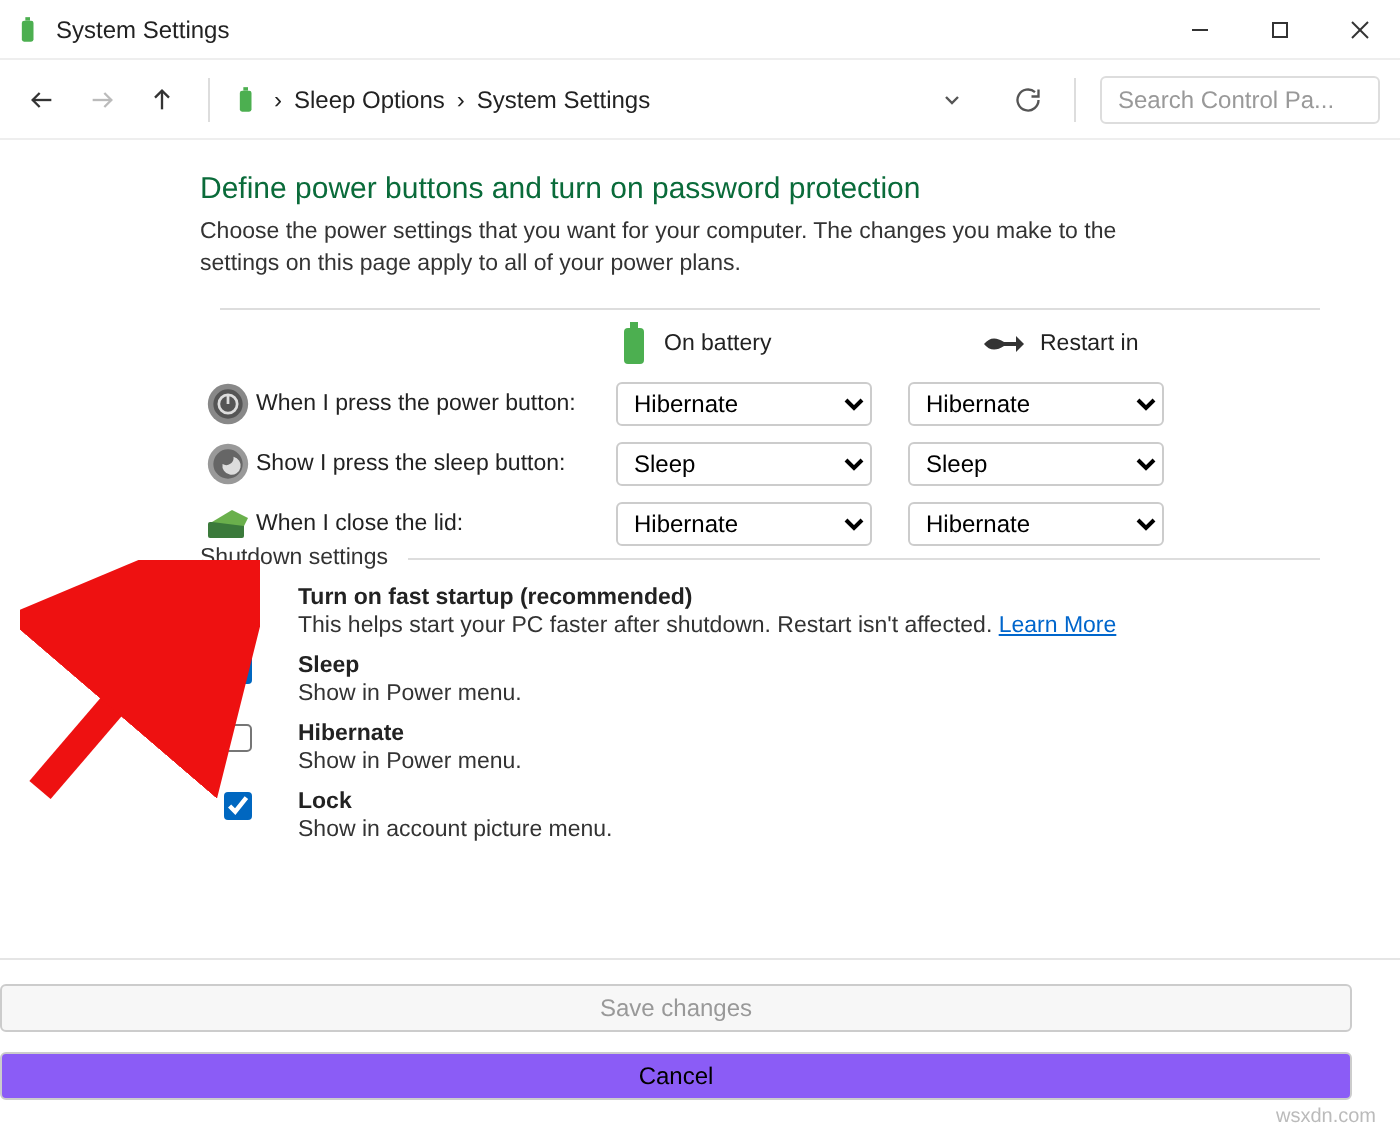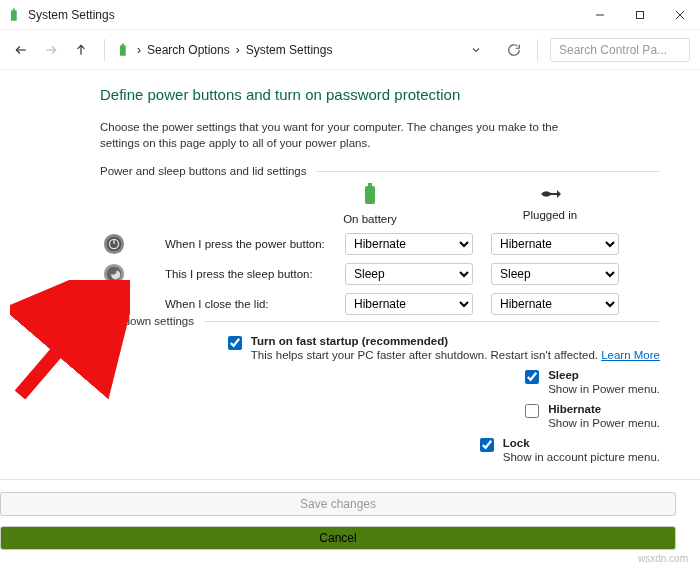--- a/index.html
+++ b/index.html
@@ -12,41 +12,41 @@
   .navbtn { width: 22px; height: 22px; display:flex; align-items:center; justify-content:center; color:#555; }
   .navbtn.disabled { color: #bbb; }
   .navbtn svg { display:block; }
   .vsep { width:1px; height:22px; background:#ddd; margin: 0 4px; }
   .bc-trail { display:flex; align-items:center; gap:6px; flex:1; min-width:200px; }
   .refresh { margin-left:8px; }
   .searchbox { width: 140px; display:flex; align-items:flex-end; gap:6px; border:1px solid #ddd; border-radius:3px; padding:3px 6px; color:#888; }
   .searchbox input { border:none; outline:none; width:100%; font-size:12px; color:#333; }
   .searchbox input::placeholder { color:#999; }
   .content { padding: 16px 40px 0 100px; position:relative; }
-  h1.heading { color:#0a6b3a; font-weight:400; font-size:15px; margin:0 0 16px 0; }
+  h1.heading { color:#0a6b3a; font-weight:400; font-size:15px; margin:0 0 5px 0; }
   .subtext { font-size:11.5px; color:#333; line-height:1.4; max-width:500px; }
   .section-label { font-size:11.5px; color:#333; margin-top:14px; display:flex; align-items:center; }
   .section-label .line { flex:1; height:1px; background:#ddd; margin-left:10px; }
   .headers-row { display:flex; align-items:center; margin-top:6px; padding-left:210px; gap:60px;}
-  .hdr { display:flex; align-items:center; gap:8px; font-size:11.5px; width:120px;flex-direction:column;}
+  .hdr { display:flex; align-items:center; gap:8px; font-size:11.5px; width:120px;}
   .optrow { display:flex; align-items:center; margin-top:8px; }
   .optrow .icon { width:28px; display:flex; justify-content:center; }
-  .optrow .label { width:180px; font-size:11.5px;margin-left:37px; }
+  .optrow .label { width:180px; font-size:11.5px; }
   .optrow .selwrap { display:flex; gap:18px; }
   select.sel { width:128px; font-size:12px; height:22px; border:1px solid #ccc; border-radius:3px; background:#fff; padding-left:4px; }
   .shutdown { padding-left:0; }
   .shutdown .section-label { margin-top:0; }
-  .chk-item { display:flex; align-items:flex-start; gap:6px; margin-top:8px; padding-left:8px;justify-content:flex-end;}
+  .chk-item { display:flex; align-items:flex-start; gap:20px; margin-top:8px; padding-left:8px;}
   .chk-item input[type=checkbox] { width:14px; height:14px; accent-color:#0067c0; margin-top:1px; }
   .chk-text { font-size:11.5px; }
   .chk-text .title { font-weight:600; }
   .chk-text .desc { color:#333; font-weight:400; margin-top:2px; font-size:11.5px;}
   a.link { color:#0066cc; }
   .footer { position:absolute; bottom:18px; left:0; right:0; border-top:1px solid #e5e5e5; display:flex; justify-content:flex-end; gap:10px; padding:12px 24px 0 0;flex-direction:column;}
-  .btn { font-size:12px; padding:4px 14px; border:1px solid #ccc; border-radius:3px; background:#4d7c0f; }
+  .btn { font-size:12px; padding:4px 14px; border:1px solid #ccc; border-radius:3px; background:#8b5cf6; }
   .btn.disabled { color:#999; background:#f7f7f7; }
   .watermark { position:absolute; bottom:4px; right:12px; font-size:10px; color:#bbb; }
   .arrow-callout { position:absolute; left:10px; top:280px; pointer-events:none; }
 </style>
 </head>
 <body>
 
 <div class="titlebar">
   <div class="title">
     <svg width="14" height="14" viewBox="0 0 24 24">
@@ -93,21 +93,21 @@
         <polyline points="6 10 12 4 18 10"></polyline>
       </svg>
   </div>
   <div class="vsep"></div>
   <div class="bc-trail">
     <svg width="14" height="14" viewBox="0 0 24 24">
         <rect x="5" y="4" width="10" height="18" rx="2" fill="#4caf50"></rect>
         <rect x="8" y="1" width="4" height="3" fill="#4caf50"></rect>
       </svg>
     <span class="sep">›</span>
-    <span class="bc">Search Options</span>
+    <span class="bc">Sleep Options</span>
     <span class="sep">›</span>
     <span class="bc">System Settings</span>
   </div>
   <div class="navbtn">
     <svg width="10" height="10" viewBox="0 0 10 10" fill="none" stroke="#555" stroke-width="1.2">
         <polyline points="2 3.5 5 6.5 8 3.5"></polyline>
       </svg>
   </div>
   <div class="navbtn refresh">
     <svg width="14" height="14" viewBox="0 0 24 24" fill="none" stroke="#555" stroke-width="2">
@@ -119,37 +119,36 @@
   <div class="searchbox">
     <input placeholder="Search Control Pa..." style="">
   </div>
 </div>
 
 <div class="content">
   <h1 class="heading">Define power buttons and turn on password protection</h1>
   <div class="subtext">Choose the power settings that you want for your computer. The changes you make to the settings on this page apply to all of your power plans.</div>
 
   <div class="section-label">
-    <span>Power and sleep buttons and lid settings</span>
     <div class="line"></div>
   </div>
 
   <div class="headers-row">
     <div class="hdr">
       <svg width="14" height="22" viewBox="0 0 14 22">
           <rect x="2" y="3" width="10" height="18" rx="2" fill="#4caf50"></rect>
           <rect x="5" y="0" width="4" height="3" fill="#4caf50"></rect>
         </svg>
       <span>On battery</span>
     </div>
     <div class="hdr">
       <svg width="22" height="14" viewBox="0 0 22 14">
           <path d="M2 7 Q6 2 12 6 L18 6 L18 3 L22 7 L18 11 L18 8 L12 8 Q6 12 2 7 Z" fill="#333"></path>
         </svg>
-      <span>Plugged in</span>
+      <span>Restart in</span>
     </div>
   </div>
 
   <div class="optrow">
     <div class="icon">
       <svg width="22" height="22" viewBox="0 0 24 24">
           <circle cx="12" cy="12" r="11" fill="#888"></circle>
           <circle cx="12" cy="12" r="8" fill="#555"></circle>
           <circle cx="12" cy="12" r="5" fill="none" stroke="#ddd" stroke-width="1.5"></circle>
           <line x1="12" y1="7" x2="12" y2="12" stroke="#ddd" stroke-width="1.5"></line>
@@ -163,21 +162,21 @@
   </div>
 
   <div class="optrow">
     <div class="icon">
       <svg width="22" height="22" viewBox="0 0 24 24">
           <circle cx="12" cy="12" r="11" fill="#999"></circle>
           <circle cx="12" cy="12" r="8" fill="#666"></circle>
           <path d="M15 8 A5 5 0 1 1 9 12 A4 4 0 0 0 15 8 Z" fill="#ddd"></path>
         </svg>
     </div>
-    <div class="label">This I press the sleep button:</div>
+    <div class="label">Show I press the sleep button:</div>
     <div class="selwrap">
       <select class="sel"><option>Sleep</option></select>
       <select class="sel"><option>Sleep</option></select>
     </div>
   </div>
 
   <div class="optrow">
     <div class="icon">
       <svg width="24" height="18" viewBox="0 0 24 18">
           <rect x="2" y="8" width="18" height="8" rx="1" fill="#3b7a3b"></rect>

